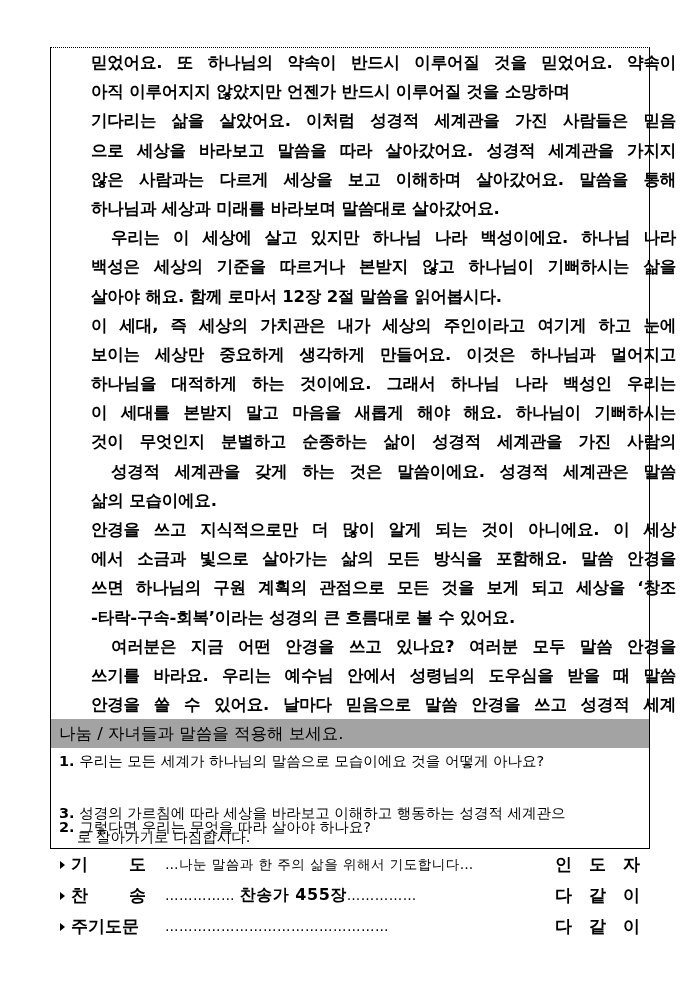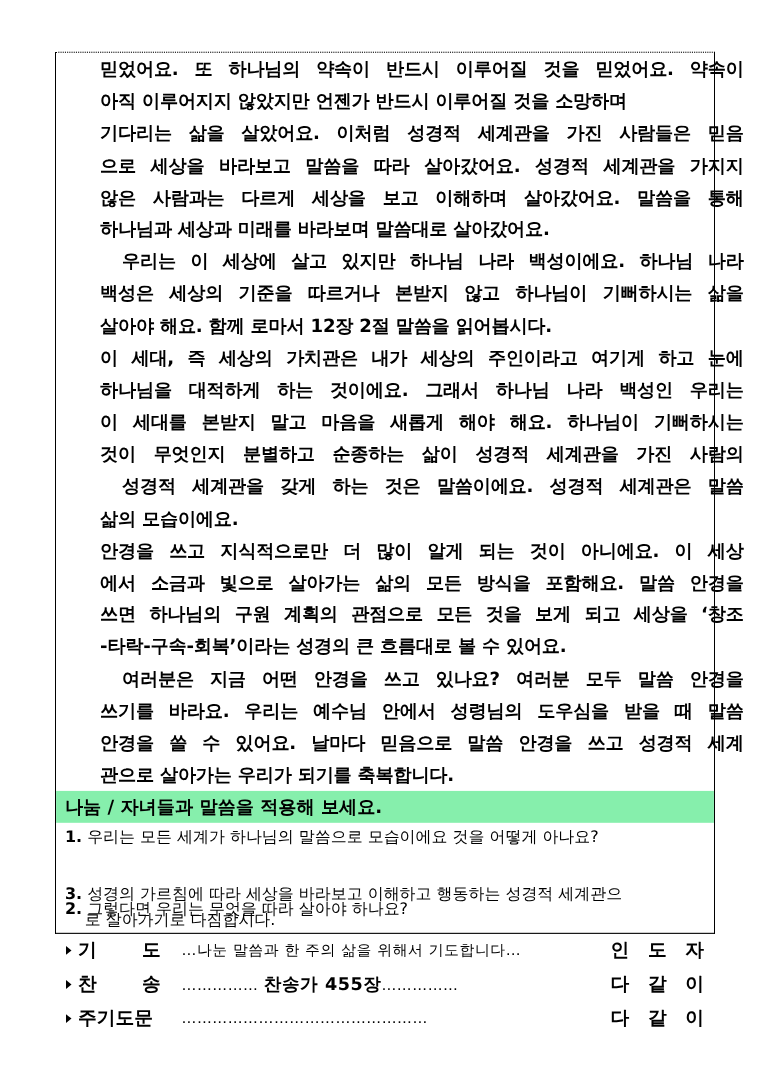--- a/index.html
+++ b/index.html
@@ -6,22 +6,22 @@
   body { width:700px; height:992px; position:relative; overflow:hidden;
          font-family:"DejaVu Sans","Liberation Sans",sans-serif; color:#000; }
   .box { position:absolute; left:50px; top:47px; width:600px; height:802px;
          border-left:1px solid #000; border-right:1px solid #000; border-bottom:1px solid #000;
          border-top:1px dotted #000; box-sizing:border-box; }
   .para { position:absolute; left:8px; width:585px;margin-left:32px; }
   .line { height:29.2px; line-height:29.2px; font-size:16.5px; font-weight:bold;
           white-space:nowrap; text-align:justify; text-align-last:justify; letter-spacing:-0.2px; }
   .line.last { text-align-last:left; }
   .indent { padding-left:20px; }
-  .band { position:absolute; left:0; top:671px; width:598px; height:29px; background:#86efac;
-          font-size:16.5px; font-weight:bold; line-height:29px; padding-left:8px; box-sizing:border-box; }
+  .band { position:absolute; left:0; top:671px; width:598px; height:29px; background:#a3a3a3;
+          font-size:16.5px; font-weight:normal; line-height:29px; padding-left:8px; box-sizing:border-box; }
   .q { position:absolute; left:8px; width:585px; font-size:14.5px; line-height:26px; white-space:nowrap; }
   .q .num { font-weight:bold; }
   .q .cont { padding-left:18px; }
   .footer { position:absolute; left:60px; width:585px; height:30px; line-height:30px; font-weight:bold; font-size:17px; white-space:nowrap; }
   .tri { display:inline-block; width:0; height:0; border-top:4px solid transparent; border-bottom:4px solid transparent; border-left:5px solid #000; margin-right:6px; vertical-align:middle; }
   .lbl { display:inline-block; width:75px; text-align:justify; text-align-last:justify; }
   .mid { position:absolute; left:105px; width:380px; text-align:left; font-weight:normal; font-size:13.5px; letter-spacing:0.5px; }
   .mid b { font-size:16px; }
   .who { position:absolute; left:495px; width:85px; text-align:justify; text-align-last:justify; }
 </style>
@@ -33,20 +33,21 @@
       <div class="line">믿었어요. 또 하나님의 약속이 반드시 이루어질 것을 믿었어요. 약속이</div>
       <div class="line last">아직 이루어지지 않았지만 언젠가 반드시 이루어질 것을 소망하며</div>
       <div class="line">기다리는 삶을 살았어요. 이처럼 성경적 세계관을 가진 사람들은 믿음</div>
       <div class="line">으로 세상을 바라보고 말씀을 따라 살아갔어요. 성경적 세계관을 가지지</div>
       <div class="line">않은 사람과는 다르게 세상을 보고 이해하며 살아갔어요. 말씀을 통해</div>
       <div class="line last">하나님과 세상과 미래를 바라보며 말씀대로 살아갔어요.</div>
       <div class="line indent">우리는 이 세상에 살고 있지만 하나님 나라 백성이에요. 하나님 나라</div>
       <div class="line">백성은 세상의 기준을 따르거나 본받지 않고 하나님이 기뻐하시는 삶을</div>
       <div class="line last">살아야 해요. 함께 로마서 12장 2절 말씀을 읽어봅시다.</div>
       <div class="line">이 세대, 즉 세상의 가치관은 내가 세상의 주인이라고 여기게 하고 눈에</div>
+      <div class="line">보이는 세상만 중요하게 생각하게 만들어요. 이것은 하나님과 멀어지고</div>
       <div class="line">하나님을 대적하게 하는 것이에요. 그래서 하나님 나라 백성인 우리는</div>
       <div class="line">이 세대를 본받지 말고 마음을 새롭게 해야 해요. 하나님이 기뻐하시는</div>
       <div class="line">것이 무엇인지 분별하고 순종하는 삶이 성경적 세계관을 가진 사람의</div>
       <div class="line indent">성경적 세계관을 갖게 하는 것은 말씀이에요. 성경적 세계관은 말씀</div>
       <div class="line last">삶의 모습이에요.</div>
       <div class="line">안경을 쓰고 지식적으로만 더 많이 알게 되는 것이 아니에요. 이 세상</div>
       <div class="line">에서 소금과 빛으로 살아가는 삶의 모든 방식을 포함해요. 말씀 안경을</div>
       <div class="line">쓰면 하나님의 구원 계획의 관점으로 모든 것을 보게 되고 세상을 ‘창조</div>
       <div class="line last">-타락-구속-회복’이라는 성경의 큰 흐름대로 볼 수 있어요.</div>
       <div class="line indent">여러분은 지금 어떤 안경을 쓰고 있나요? 여러분 모두 말씀 안경을</div>

